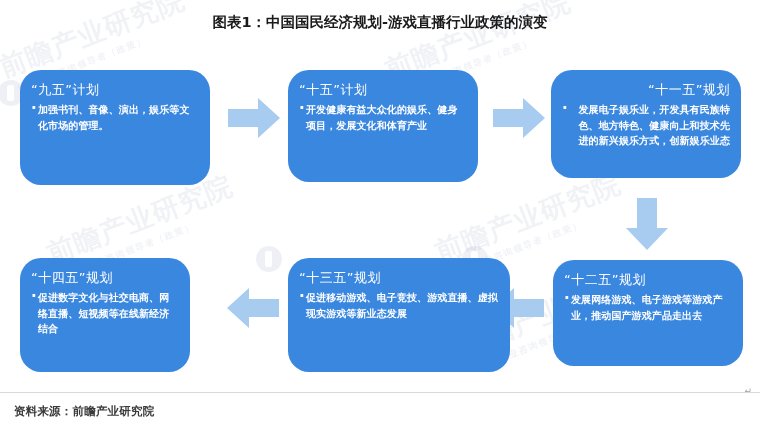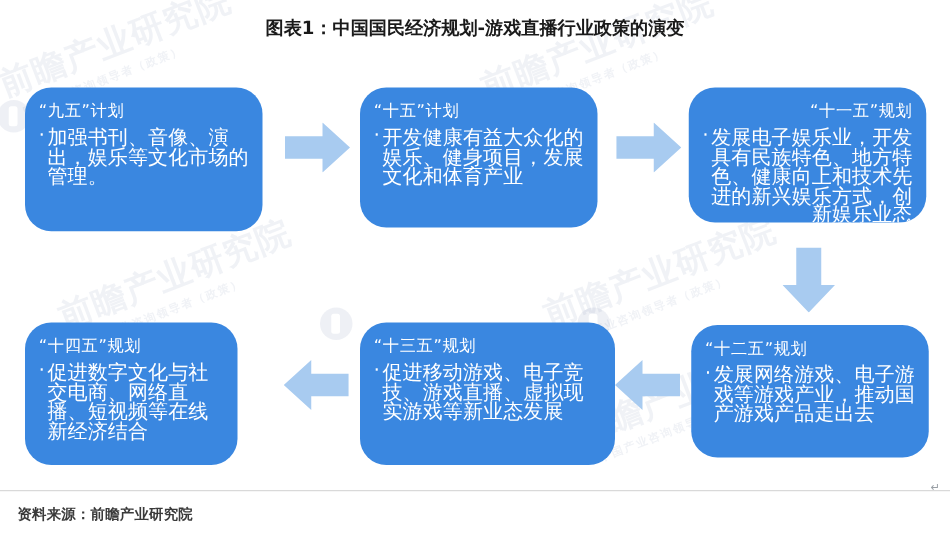--- a/index.html
+++ b/index.html
@@ -99,41 +99,42 @@
   .box-title {
     color: #ffffff;
     font-size: 13px;
     line-height: 20px;
     letter-spacing: 0.5px;
     margin-bottom: 2px;
     white-space: nowrap;
   }
   .box-bullet {
     color: #ffffff;
-    font-size: 16px;
+    font-size: 10px;
     line-height: 15.5px;
     position: relative;
     padding-left: 7px;
     letter-spacing: 0.1px;
+    font-weight: bold;
   }
   .box-bullet::before {
     content: "\00B7";
     position: absolute;
     left: 0px;
     top: -1px;
     font-size: 15px;
     line-height: 15.5px;
   }
 
   
   #box-95    { left: 20px;  top: 70px;  width: 190px; height: 115px; }
   #box-105   { left: 288px; top: 70px;  width: 190px; height: 112px; }
   #box-115   { left: 551px; top: 70px;  width: 190px; height: 108px; text-align: right; }
   #box-125   { left: 553px; top: 260px; width: 190px; height: 106px; }
-  #box-135   { left: 288px; top: 258px; width: 204px; height: 114px; }
+  #box-135   { left: 288px; top: 258px; width: 222px; height: 114px; }
   #box-145   { left: 20px;  top: 258px; width: 170px; height: 114px; }
 
   
   .arrow {
     position: absolute;
   }
   .arrow svg { display: block; }
 
   #arrow-1 { left: 228px; top: 98px; }
   #arrow-2 { left: 493px; top: 98px; }

